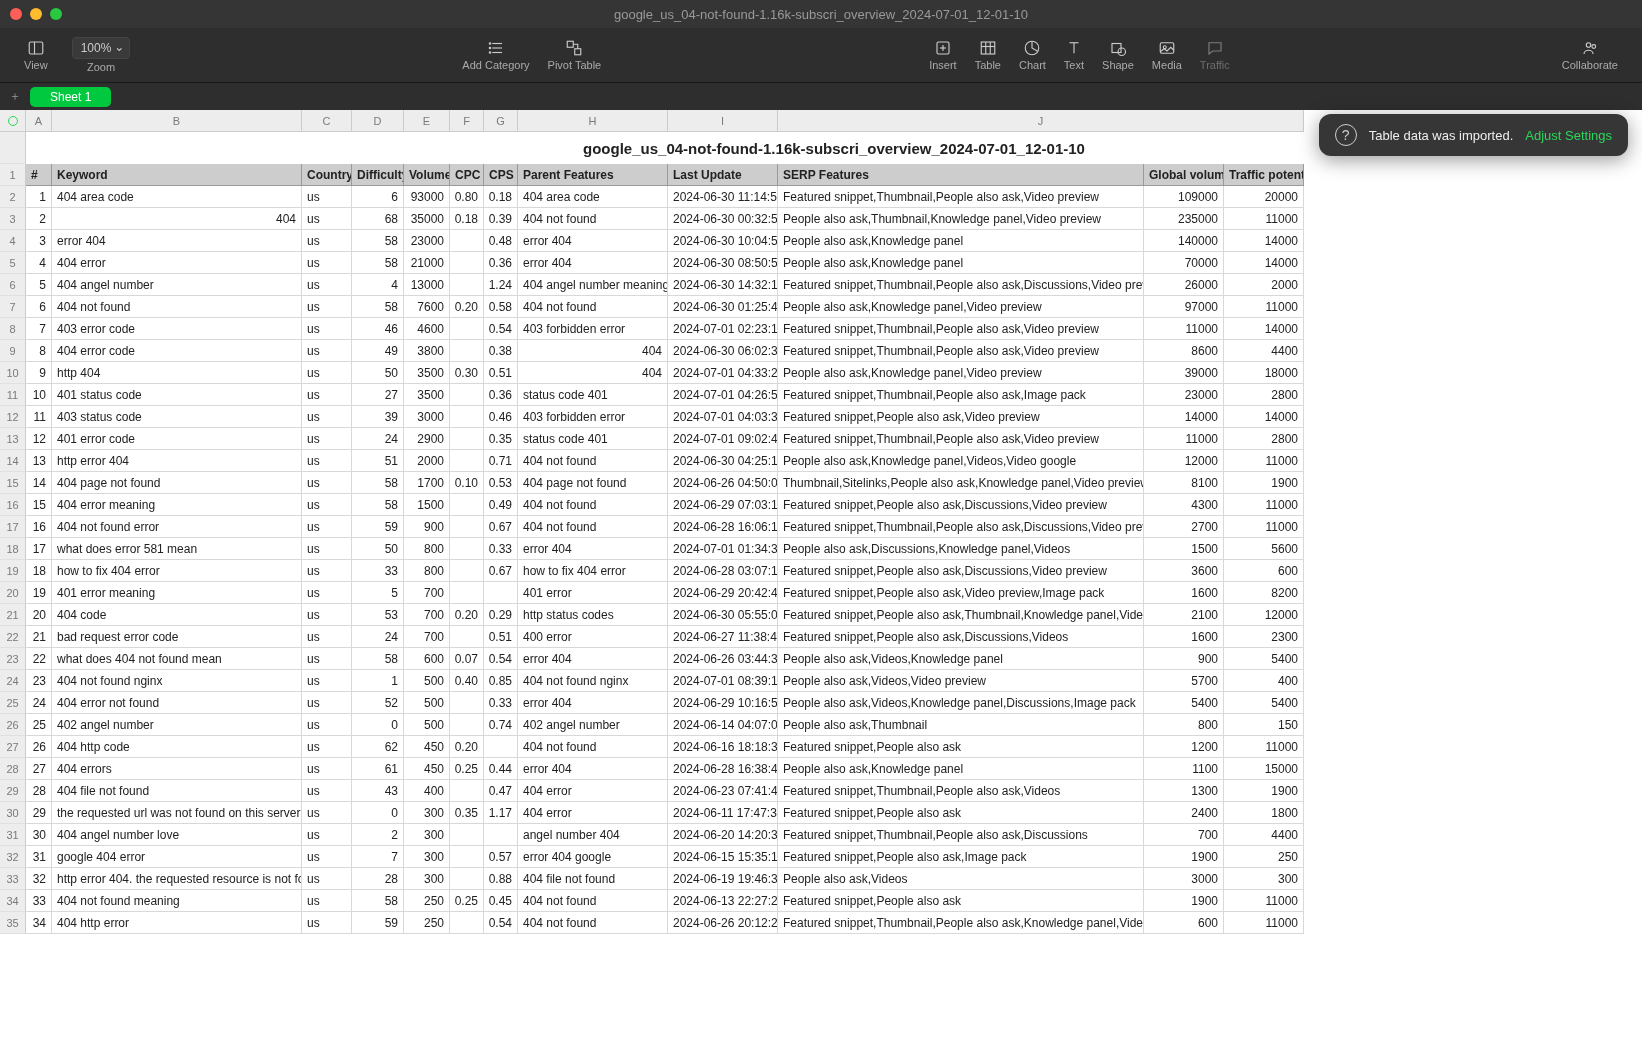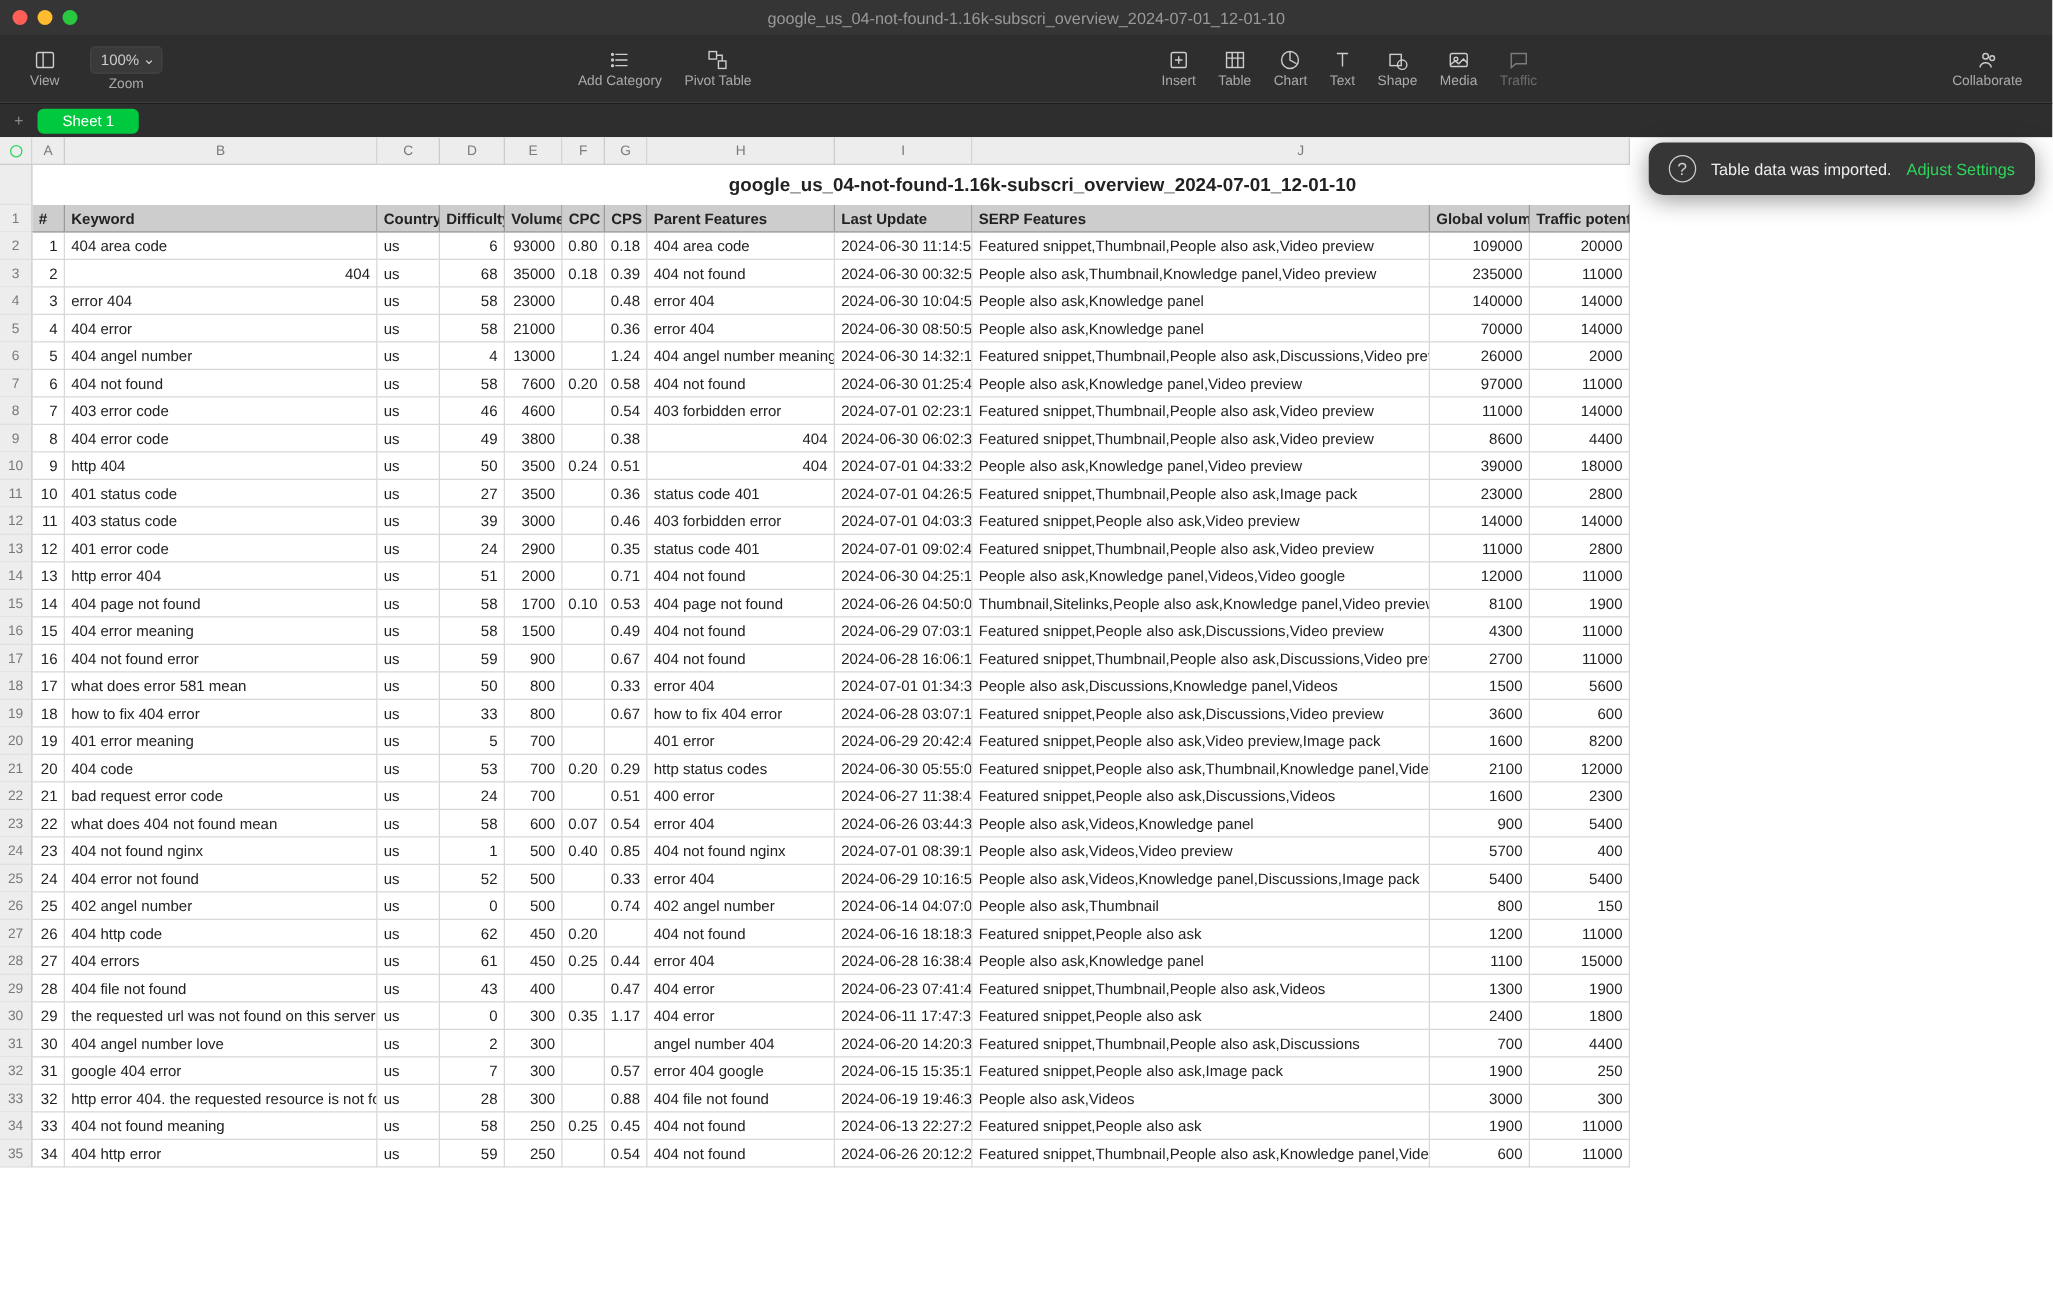--- a/index.html
+++ b/index.html
@@ -362,21 +362,21 @@
           <div class="cell right" style="width:80px;min-width:80px">8600</div>
           <div class="cell right" style="width:80px;min-width:80px">4400</div>
         </div>
         <div class="row">
           <div class="row-h">10</div>
           <div class="cell right" style="width:26px;min-width:26px">9</div>
           <div class="cell" style="width:250px;min-width:250px">http 404</div>
           <div class="cell" style="width:50px;min-width:50px">us</div>
           <div class="cell right" style="width:52px;min-width:52px">50</div>
           <div class="cell right" style="width:46px;min-width:46px">3500</div>
-          <div class="cell right" style="width:34px;min-width:34px">0.24</div>
+          <div class="cell right" style="width:34px;min-width:34px">0.30</div>
           <div class="cell right" style="width:34px;min-width:34px">0.51</div>
           <div class="cell right" style="width:150px;min-width:150px">404</div>
           <div class="cell" style="width:110px;min-width:110px">2024-07-01 04:33:20</div>
           <div class="cell" style="width:366px;min-width:366px">People also ask,Knowledge panel,Video preview</div>
           <div class="cell right" style="width:80px;min-width:80px">39000</div>
           <div class="cell right" style="width:80px;min-width:80px">18000</div>
         </div>
         <div class="row">
           <div class="row-h">11</div>
           <div class="cell right" style="width:26px;min-width:26px">10</div>

